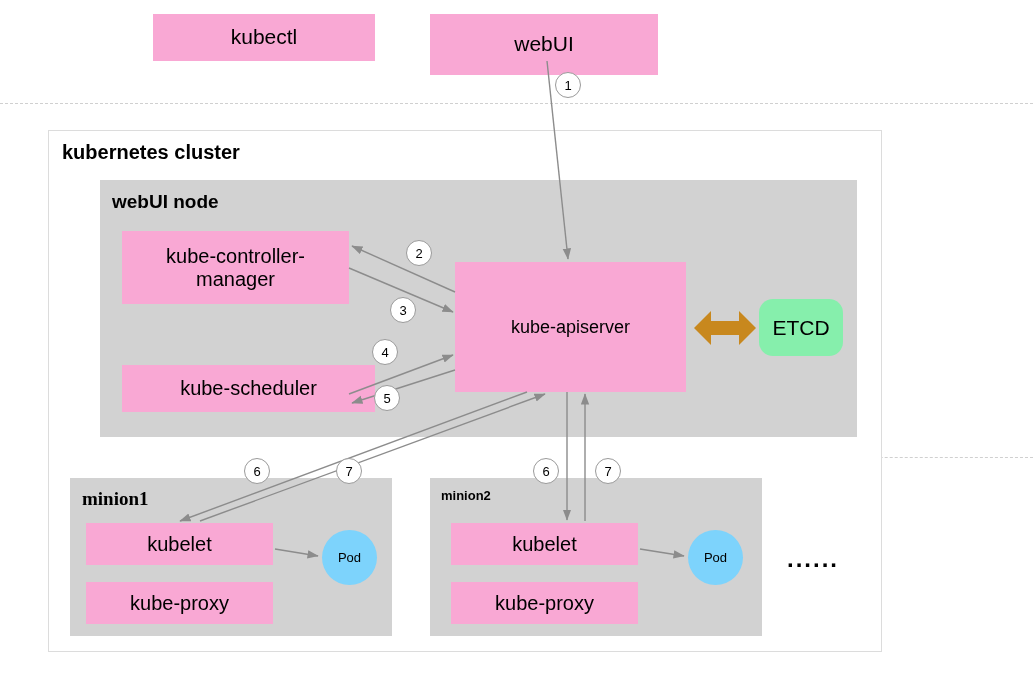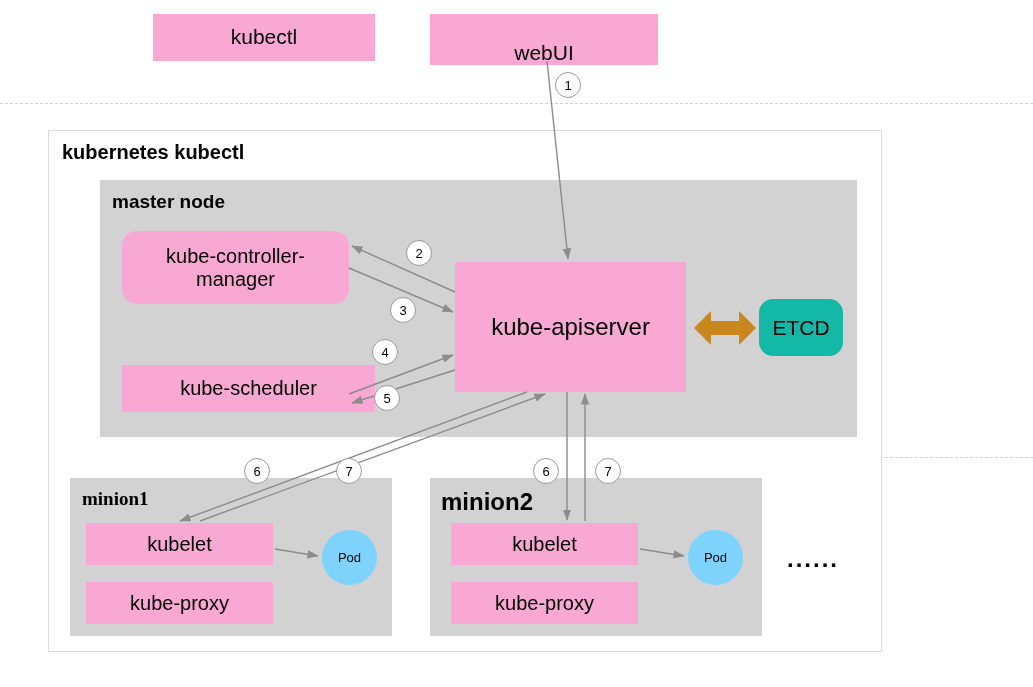--- a/index.html
+++ b/index.html
@@ -71,21 +71,21 @@
     border-radius: 50%;
     display: flex;
     align-items: center;
     justify-content: center;
     color: #000000;
     box-sizing: border-box;
   }
 
   .etcd-box {
     position: absolute;
-    background: #14b8a6;
+    background: #86efac;
     border-radius: 14px;
     display: flex;
     align-items: center;
     justify-content: center;
     color: #000000;
     box-sizing: border-box;
   }
 
   .ellipsis {
     position: absolute;
@@ -122,41 +122,41 @@
 
 <div id="canvas">
 
   <div class="dash-line" style="left:0px; top:103px; width:1033px;"></div>
   <div class="dash-line" style="left:48px; top:457px; width:985px;"></div>
 
   <div class="node-box" style="left:153px; top:14px; width:222px; height:47px; font-size:21px;">
     <span>kubectl</span>
   </div>
 
-  <div class="node-box" style="left:430px; top:14px; width:228px; height:51px; font-size:21px;align-items:flex-end;">
+  <div class="node-box" style="left:430px; top:14px; width:228px; height:61px; font-size:21px;">
     <span>webUI</span>
   </div>
 
   <div class="cluster-box" style="left:48px; top:130px; width:834px; height:522px;"></div>
 
-  <div class="group-title" style="left:62px; top:141px; font-size:20px;">kubernetes kubectl</div>
+  <div class="group-title" style="left:62px; top:141px; font-size:20px;">kubernetes cluster</div>
 
   <div class="group-box" style="left:100px; top:180px; width:757px; height:257px;"></div>
 
-  <div class="group-title" style="left:112px; top:191px; font-size:19px;">master node</div>
-
-  <div class="node-box" style="left:122px; top:231px; width:227px; height:73px; font-size:20px; padding:4px 8px;border-radius:15px;">
+  <div class="group-title" style="left:112px; top:191px; font-size:19px;">webUI node</div>
+
+  <div class="node-box" style="left:122px; top:231px; width:227px; height:73px; font-size:20px; padding:4px 8px;">
     <span>kube-controller-manager</span>
   </div>
 
   <div class="node-box" style="left:122px; top:365px; width:253px; height:47px; font-size:20px;">
     <span>kube-scheduler</span>
   </div>
 
-  <div class="node-box" style="left:455px; top:262px; width:231px; height:130px; font-size:24px;">
+  <div class="node-box" style="left:455px; top:262px; width:231px; height:130px; font-size:18px;">
     <span>kube-apiserver</span>
   </div>
 
   <div class="etcd-box" style="left:759px; top:299px; width:84px; height:57px; font-size:21px;">
     <span>ETCD</span>
   </div>
 
   <div class="group-box" style="left:70px; top:478px; width:322px; height:158px;"></div>
 
   <div class="group-title" style="left:82px; top:488px; font-size:19px;font-family:Liberation Serif, serif;">minion1</div>
@@ -168,21 +168,21 @@
   <div class="node-box" style="left:86px; top:582px; width:187px; height:42px; font-size:20px;">
     <span>kube-proxy</span>
   </div>
 
   <div class="pod-circle" style="left:322px; top:530px; width:55px; height:55px; font-size:13px;">
     <span>Pod</span>
   </div>
 
   <div class="group-box" style="left:430px; top:478px; width:332px; height:158px;"></div>
 
-  <div class="group-title" style="left:441px; top:488px; font-size:24px;">minion2</div>
+  <div class="group-title" style="left:441px; top:488px; font-size:13px;">minion2</div>
 
   <div class="node-box" style="left:451px; top:523px; width:187px; height:42px; font-size:20px;">
     <span>kubelet</span>
   </div>
 
   <div class="node-box" style="left:451px; top:582px; width:187px; height:42px; font-size:20px;">
     <span>kube-proxy</span>
   </div>
 
   <div class="pod-circle" style="left:688px; top:530px; width:55px; height:55px; font-size:13px;">

